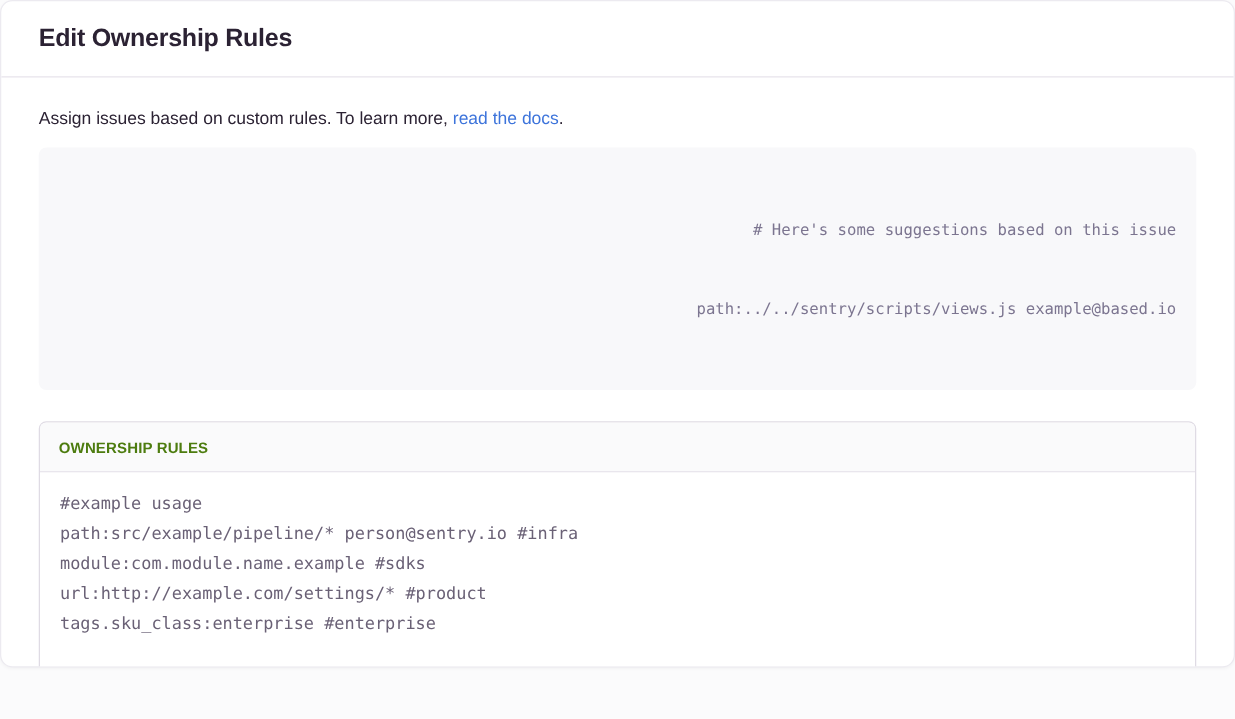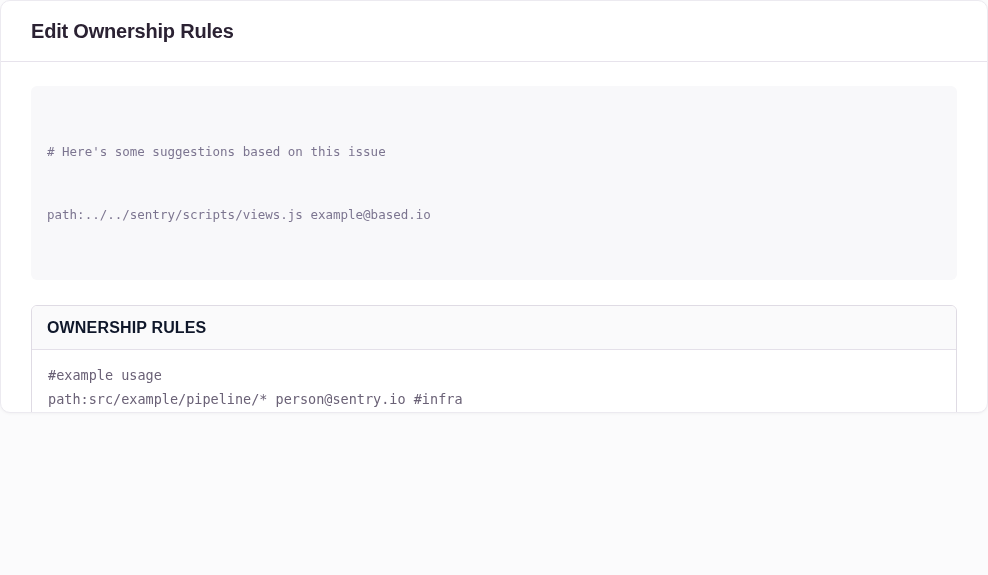--- a/index.html
+++ b/index.html
@@ -2,21 +2,21 @@
 <html><head>
 <meta charset="utf-8">
 <style>
   * { margin: 0; padding: 0; box-sizing: border-box; }
   html, body {
     width: 988px; height: 575px;
     background: #fbfbfc;
     font-family: "Liberation Sans", sans-serif;
   }
   .modal {
-    width: 988px; height: 413px;
+    width: 988px; height: 534px;
     background: #ffffff;
     border: 1px solid #eceaf0;
     border-radius: 10px;
     box-shadow: 0 1px 3px rgba(0,0,0,0.04);
     overflow: hidden;
     display: flex;
     flex-direction: column;
   }
   .modal-header {
     height: 61px;
@@ -50,33 +50,34 @@
     background: #f8f8fa;
     border-radius: 6px;
     padding: 13px 16px;
     font-family: "DejaVu Sans Mono", "Liberation Mono", monospace;
     font-size: 12.5px;
     line-height: 21px;
     color: #7c7590;
     white-space: pre;
     overflow: hidden;
     margin-bottom: 25px;
+    text-align: right;
   }
   .rules-panel {
     border: 1px solid #dfdbe4;
     border-radius: 6px;
     overflow: hidden;
   }
   .rules-panel-header {
     background: #fafafb;
     border-bottom: 1px solid #e4e0e9;
     padding: 13px 15px 12px 15px;
-    font-size: 16px;
+    font-size: 12px;
     font-weight: 700;
-    color: #0f172a;
+    color: #4d7c0f;
     letter-spacing: 0.01em;
     text-transform: uppercase;
   }
   .rules-textarea {
     display: block;
     width: 100%;
     height: 218px;
     border: none;
     outline: none;
     resize: none;
@@ -94,20 +95,23 @@
 <body>
 
 <div class="modal">
 
   <div class="modal-header">
     <div class="modal-title">Edit Ownership Rules</div>
   </div>
 
   <div class="modal-body">
 
+    <div class="description">
+      <span>Assign issues based on custom rules. To learn more, </span><a>read the docs</a><span>.</span>
+    </div>
 
     <div class="suggestions-block">
       <div># Here's some suggestions based on this issue</div>
       <div>path:../../sentry/scripts/views.js example@based.io</div>
     </div>
 
     <div class="rules-panel">
       <div class="rules-panel-header">OWNERSHIP RULES</div>
       <textarea class="rules-textarea" spellcheck="false" style="">#example usage
 path:src/example/pipeline/* person@sentry.io #infra

